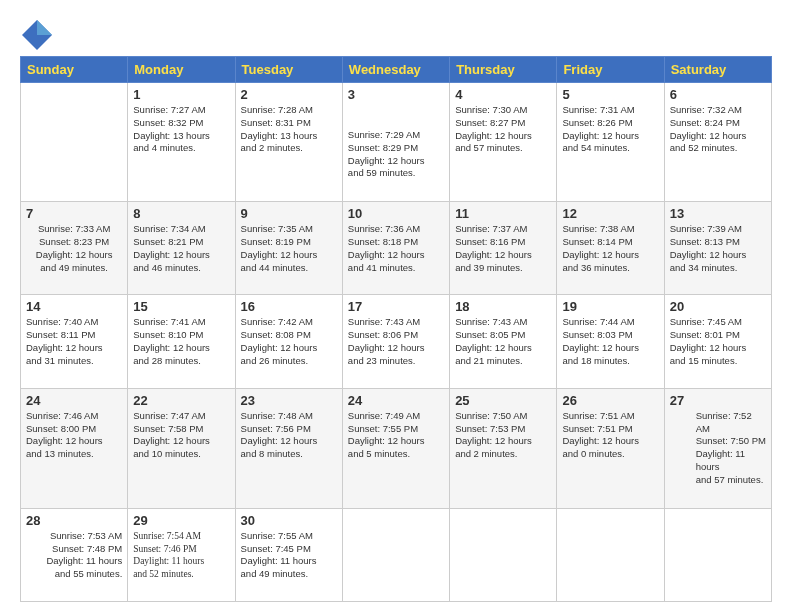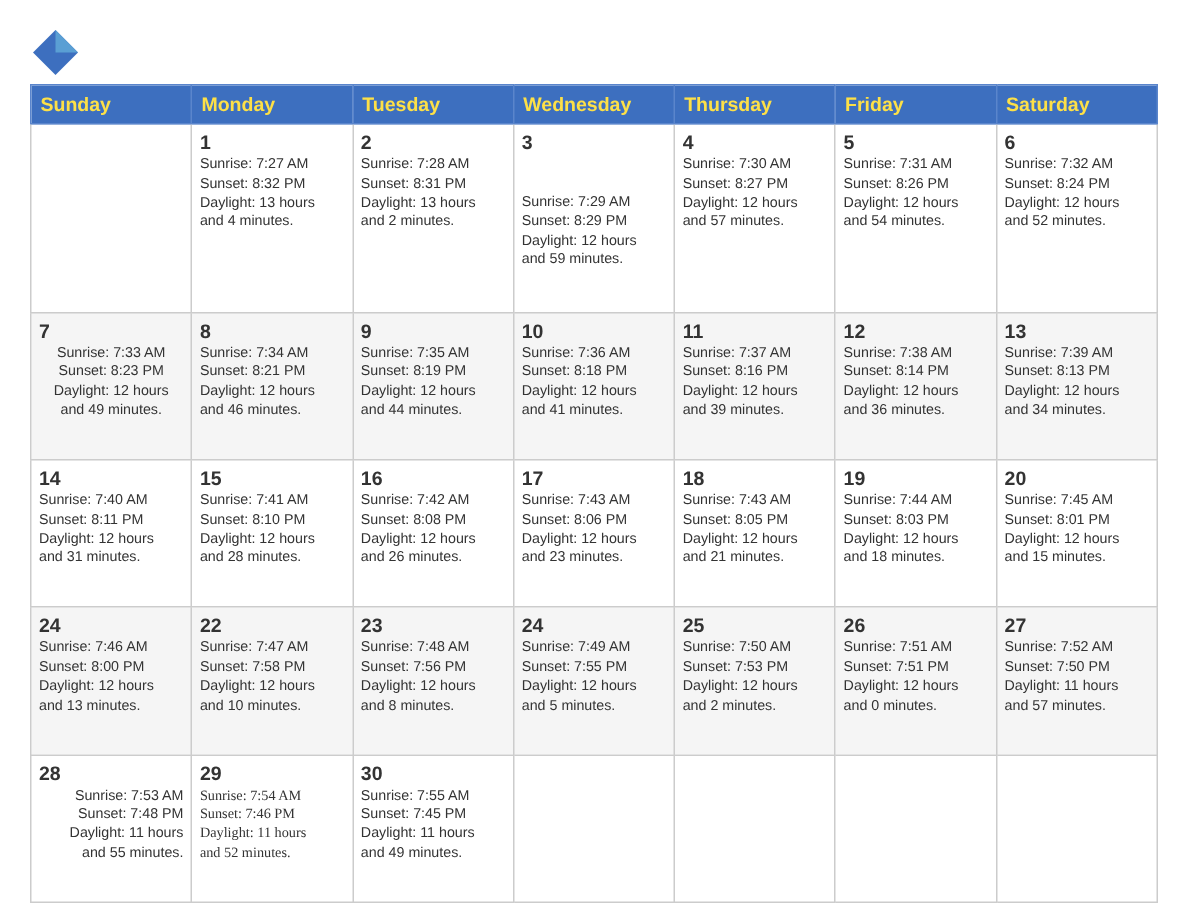--- a/index.html
+++ b/index.html
@@ -312,21 +312,21 @@
           </td>
           <td>
             <span class="day-num">26</span>
             <div class="day-info" style="white-space: pre-line;">Sunrise: 7:51 AM
 Sunset: 7:51 PM
 Daylight: 12 hours
 and 0 minutes.</div>
           </td>
           <td>
             <span class="day-num">27</span>
-            <div class="day-info" style="white-space: pre-line;">Sunrise: 7:52 AM
+            <div class="day-info" style="white-space: pre-line; margin-left: 26px;">Sunrise: 7:52 AM
 Sunset: 7:50 PM
 Daylight: 11 hours
 and 57 minutes.</div>
           </td>
         </tr>
         <tr class="row-norm">
           <td>
             <span class="day-num">28</span>
             <div class="day-info" style="white-space: pre-line; text-align: right;">Sunrise: 7:53 AM
 Sunset: 7:48 PM

